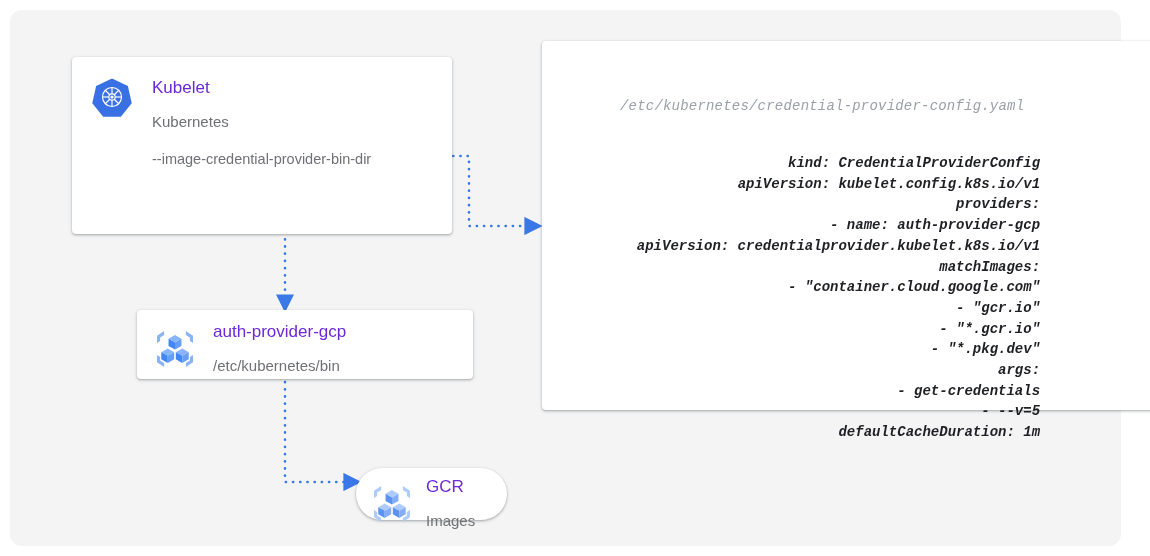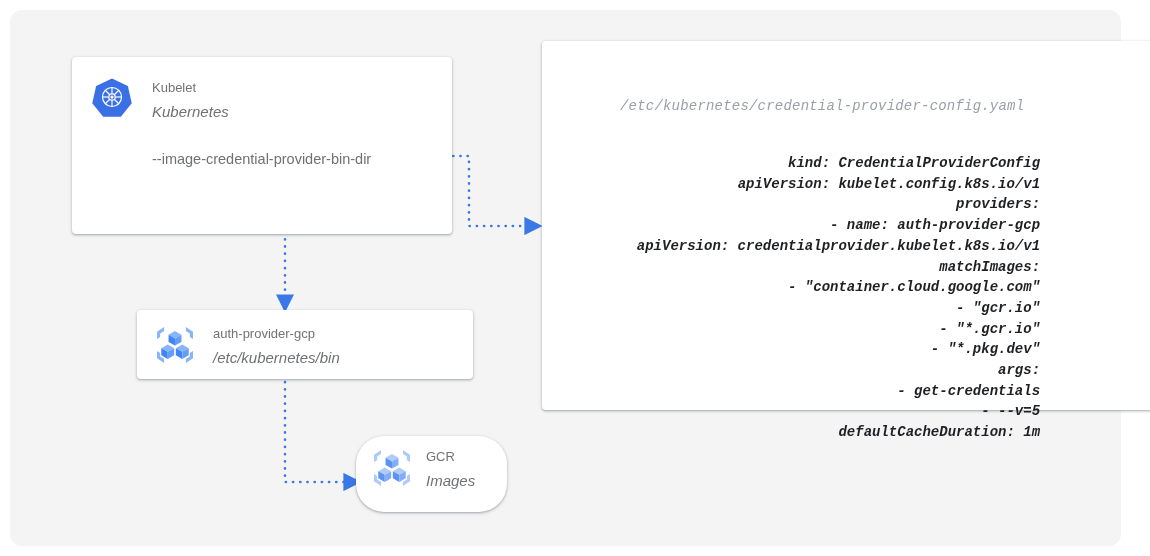--- a/index.html
+++ b/index.html
@@ -45,32 +45,31 @@
   #kubelet-head {
     position: absolute;
     left: 20px;
     top: 20px;
     display: flex;
     align-items: flex-start;
   }
   .k8s-logo { width: 40px; height: 40px; display: block; }
   #kubelet-titles { margin-left: 20px; }
   .card-title {
-    font-size: 13px;
-    color: #737373;
+    font-size: 17px;
+    color: #6d28d9;
     line-height: 22px;
     white-space: nowrap;
   }
   .card-sub {
     font-size: 15px;
     color: #6f7175;
     line-height: 21px;
-    margin-top: 2px;
-    white-space: nowrap;
-    font-style: italic;
+    margin-top: 12px;
+    white-space: nowrap;
   }
   #kubelet-flags {
     position: absolute;
     left: 80px;
     top: 90px;
   }
   .flag-line {
     font-size: 14.5px;
     color: #6f7175;
     line-height: 24px;
@@ -91,23 +90,23 @@
     top: 11px;
     display: flex;
     align-items: center;
   }
   .gcr-icon { width: 48px; height: 48px; display: block; }
   #provider-titles { margin-left: 14px; }
 
   
   #gcr-card {
     left: 356px;
-    top: 436px;
+    top: 468px;
     width: 151px;
-    height: 76px;
+    height: 52px;
     border-radius: 28px;
   }
   #gcr-inner {
     position: absolute;
     left: 12px;
     top: 8px;
     display: flex;
     align-items: center;
   }
   #gcr-titles { margin-left: 10px; }

